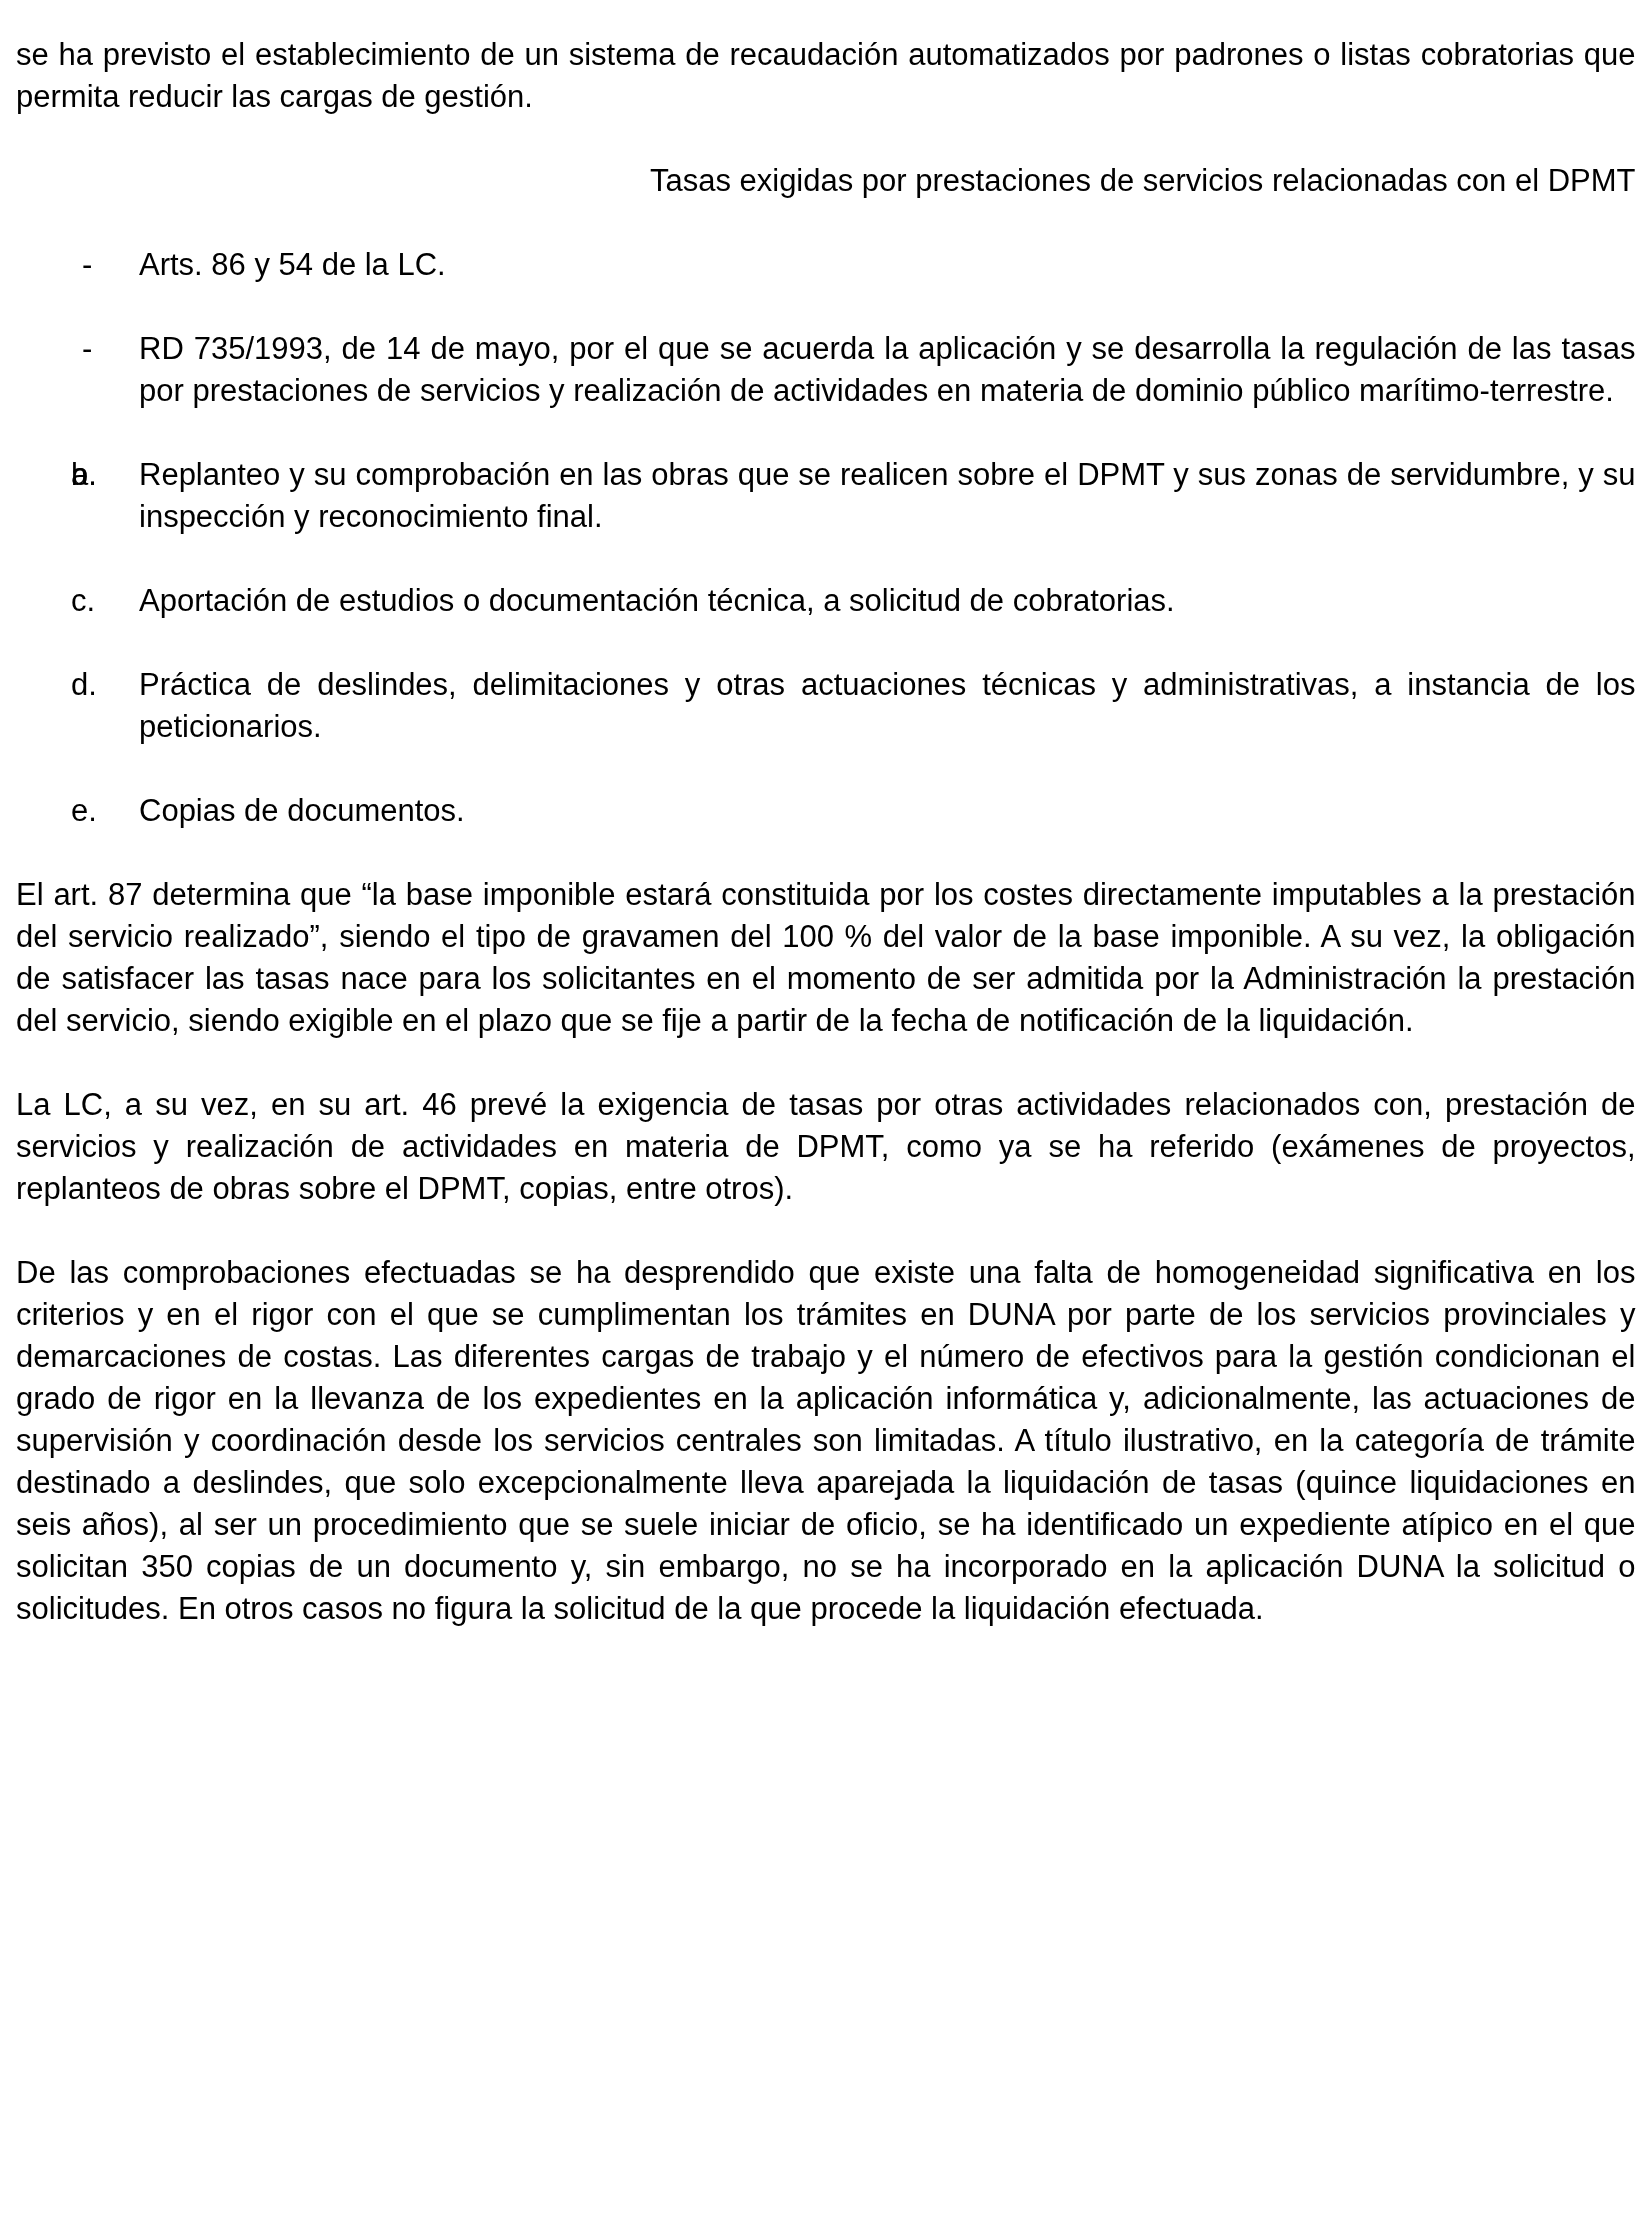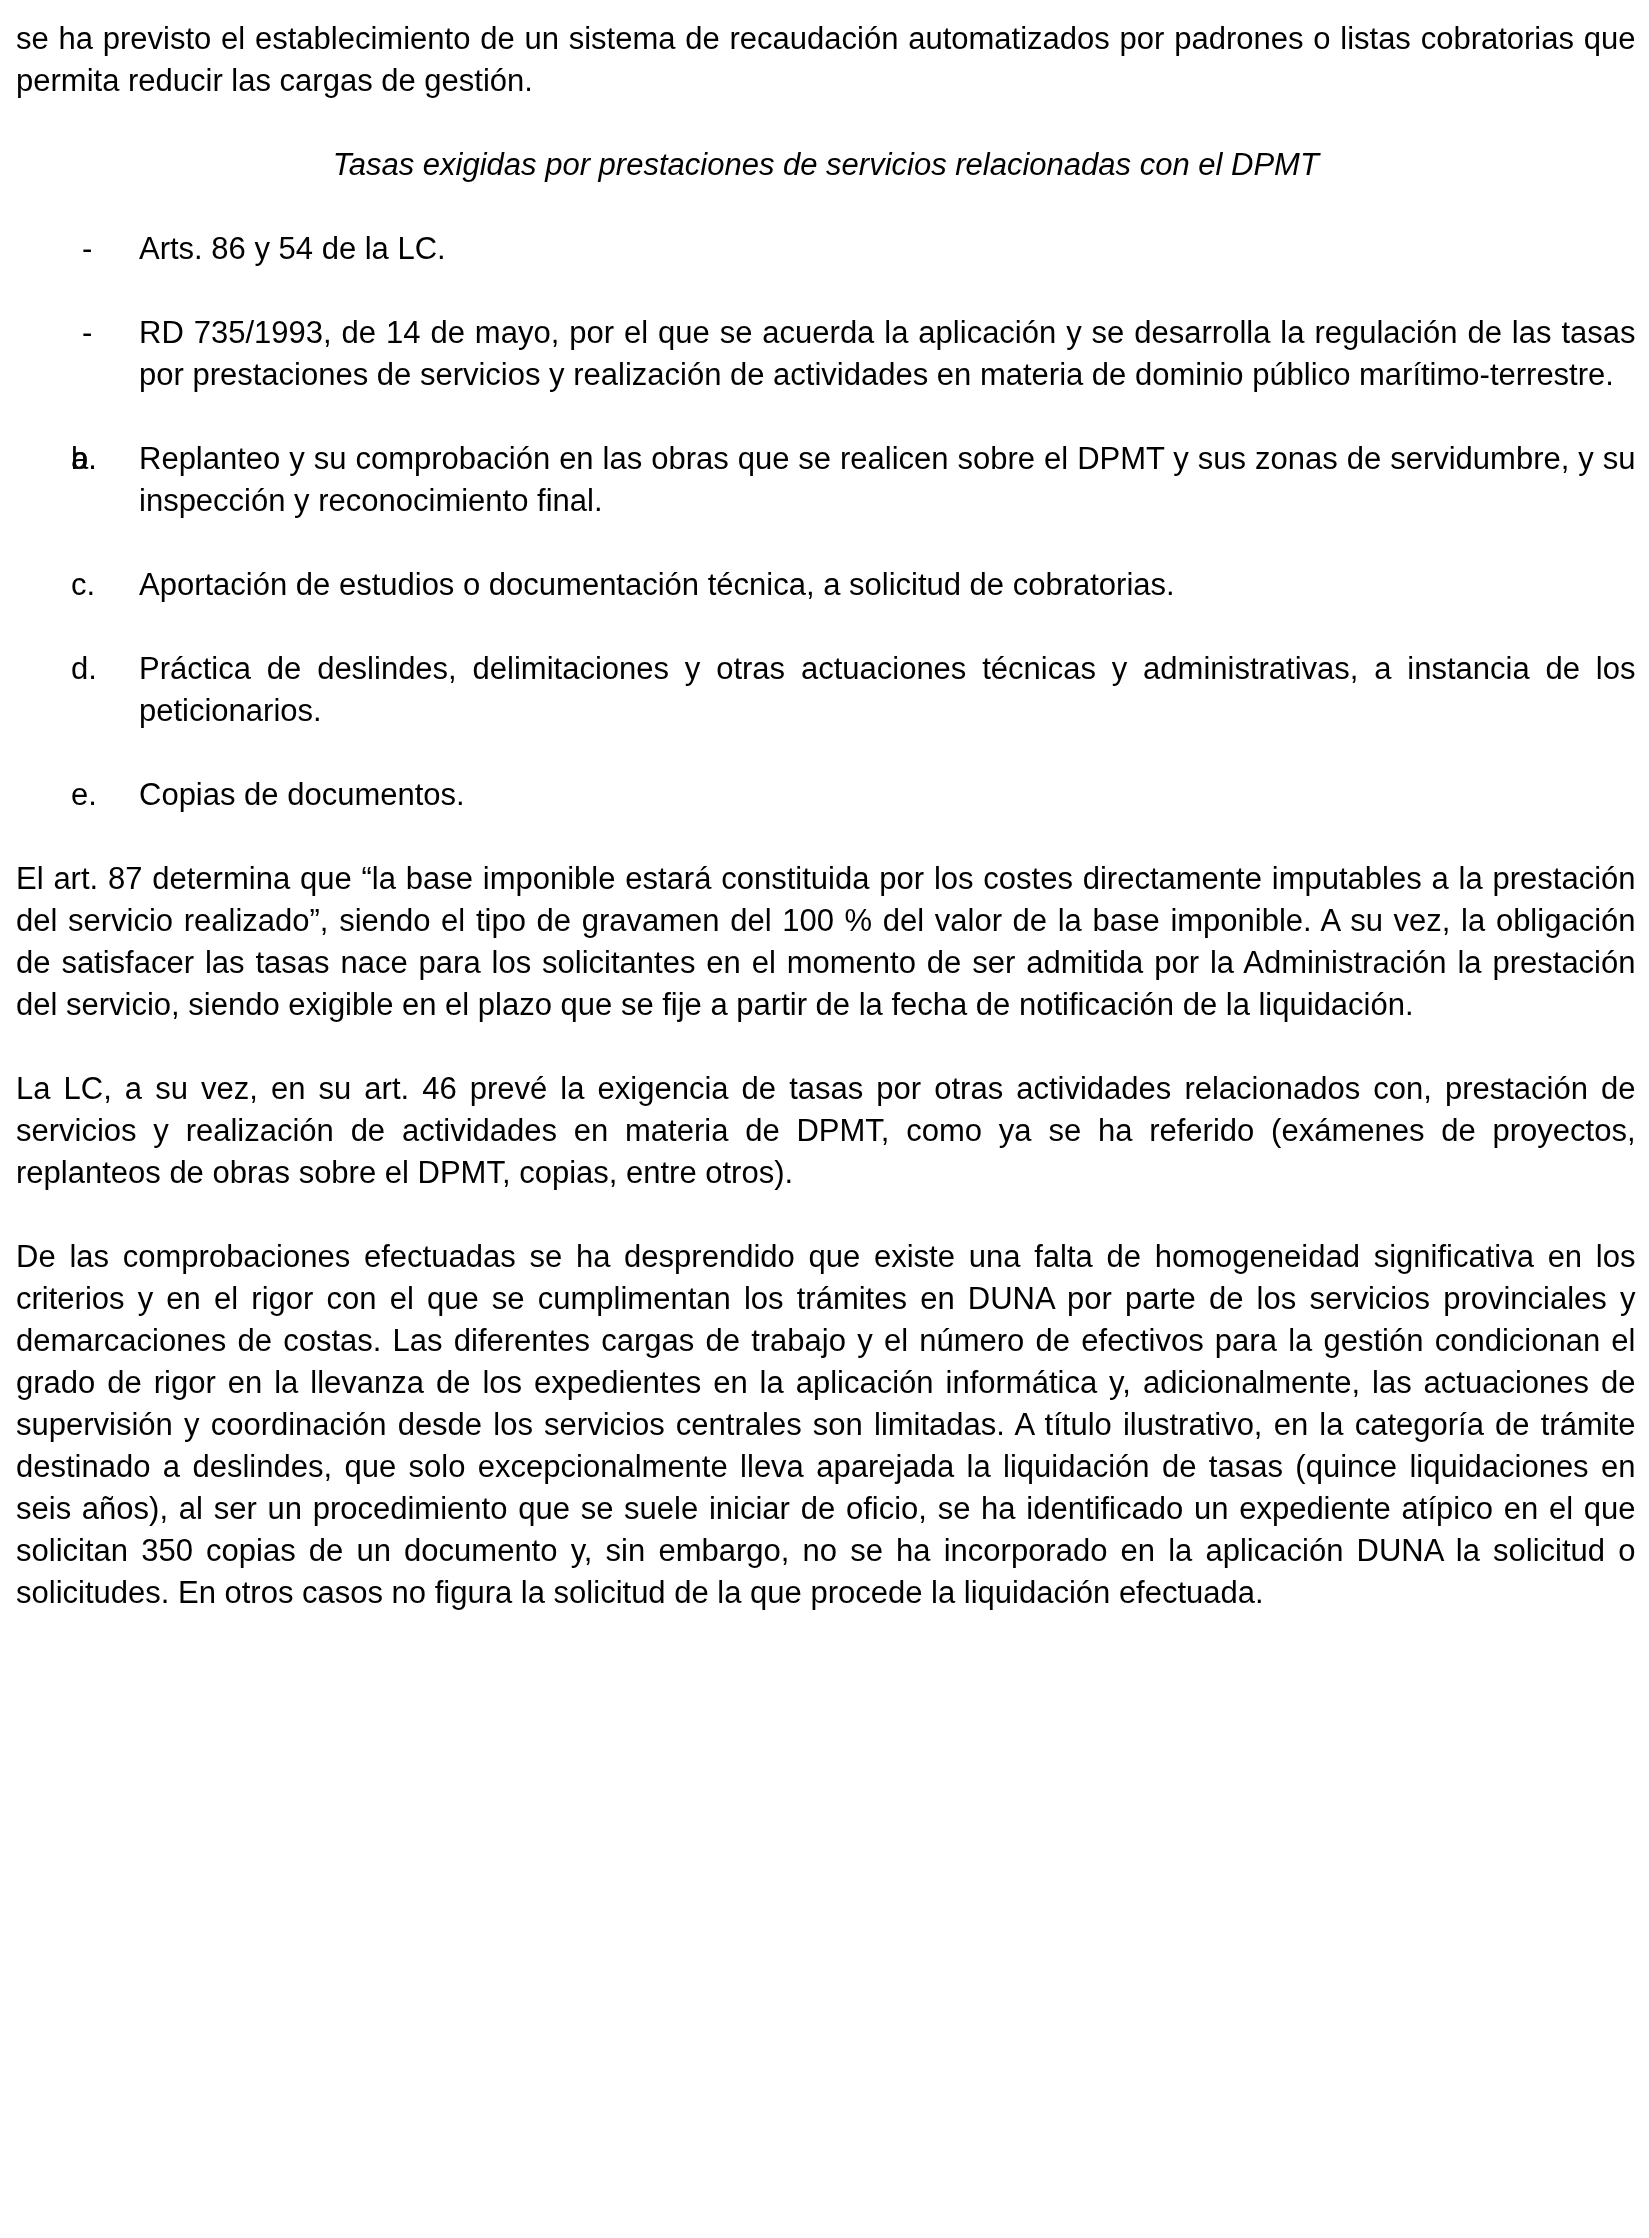--- a/index.html
+++ b/index.html
@@ -13,26 +13,25 @@
     width: 100%;
     height: 100%;
     padding: 18px 14.5px 0 16px;
     font-family: "Liberation Sans", "DejaVu Sans", sans-serif;
     font-size: 31px;
     line-height: 42px;
     color: #000000;
     hyphens: none;
   }
   .para {
-    margin: 0 0 42px 0;
+    margin: 16px 0 42px 0;
     text-align: justify;
   }
   .heading {
-    font-style: italic;
-    text-align: center;
+    text-align: right;
   }
   .li {
     position: relative;
     padding-left: 123px;
     margin: 0 0 42px 0;
     text-align: justify;
   }
   .marker {
     position: absolute;
     top: 0;

